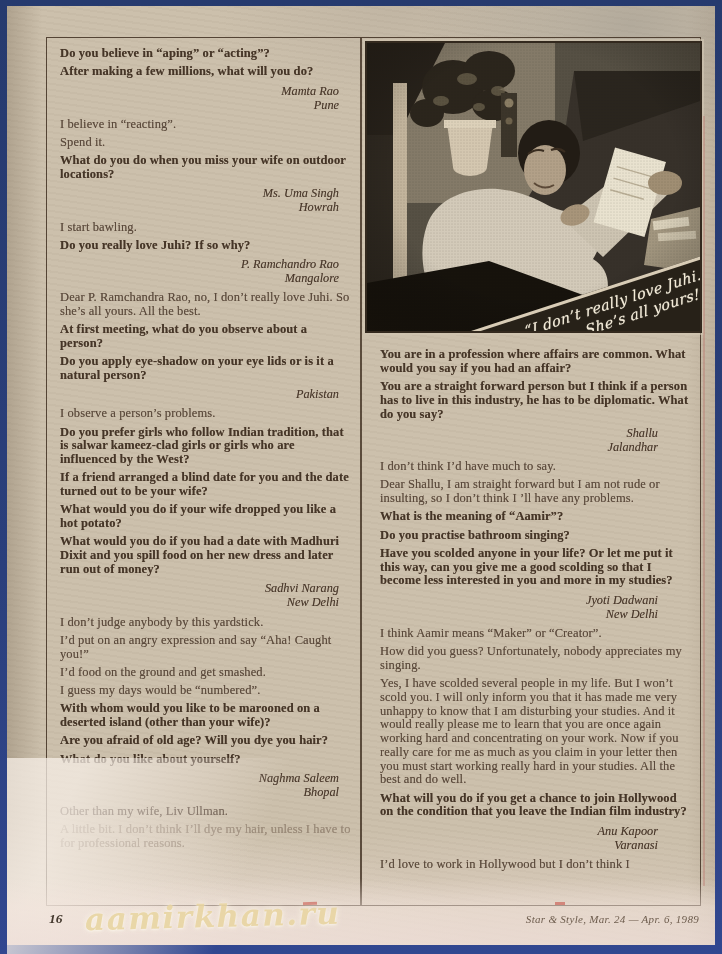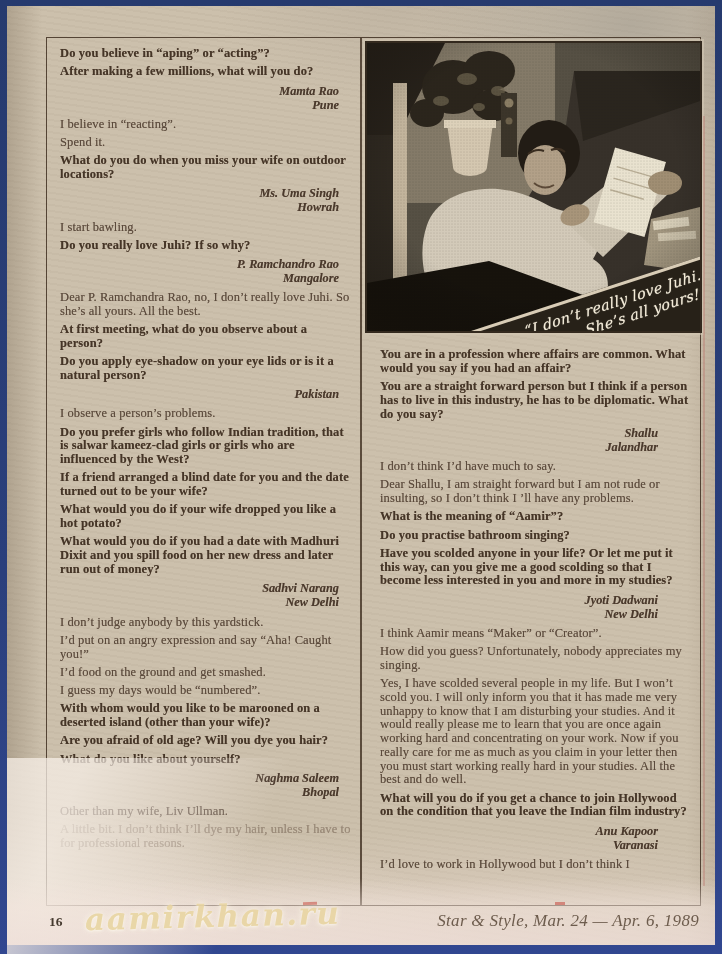--- a/index.html
+++ b/index.html
@@ -45,21 +45,21 @@
     margin:0 0 4.5px 0;
     font-size:12.5px;line-height:1.1;
     letter-spacing:0.1px;
     text-shadow:0 0 0.4px rgba(80,60,45,0.5);
   }
   p.q{font-weight:700;color:#453527;}
   p.a{color:#5b4a3c;}
   p.a.faded{color:#91806f;opacity:0.8;}
   .attr{
     margin:2px 0 6px 0;text-align:right;padding-right:14px;
-    font-weight:700;font-style:italic;color:#4a392c;
+    font-weight:400;font-style:italic;color:#4a392c;
     font-size:12.3px;line-height:1.15;
     text-shadow:0 0 0.4px rgba(80,60,45,0.5);
   }
   .right-text .attr{padding-right:32px;}
   
   .photo{
     position:relative;width:337px;height:292px;box-sizing:border-box;
     border:2px solid #33291e;background:#4a433a;overflow:hidden;
     box-shadow:0 0 0 2px rgba(210,198,178,0.6);
   }
@@ -91,22 +91,22 @@
     background:rgba(186,110,100,0.35);
   }
   .red-mark{position:absolute;height:3px;background:#c4463a;opacity:0.55;}
   .m1{left:296px;top:896px;width:14px;transform:rotate(-2deg);}
   .m2{left:548px;top:896px;width:10px;}
   
   .footer{
     position:absolute;left:42px;right:16px;top:905px;
     display:flex;justify-content:space-between;align-items:baseline;
   }
-  .pagenum{font-weight:700;font-size:13.5px;color:#453a2f;}
-  .issue{font-style:italic;font-size:17px;color:#6d5c4d;letter-spacing:0.3px;}
+  .pagenum{font-style:italic;font-weight:700;font-size:13.5px;color:#453a2f;}
+  .issue{font-style:italic;font-size:11px;color:#6d5c4d;letter-spacing:0.3px;}
   .watermark{
     position:absolute;left:78px;top:892px;
     font-family:"DejaVu Serif",serif;font-style:italic;font-weight:700;
     font-size:31px;color:#e9d6a2;opacity:0.88;letter-spacing:1.5px;
     text-shadow:0 0 6px rgba(255,250,235,0.95), 0 1px 2px rgba(255,255,245,0.6);
     transform:rotate(-1.5deg);
   }
 </style>
 </head>
 <body>

